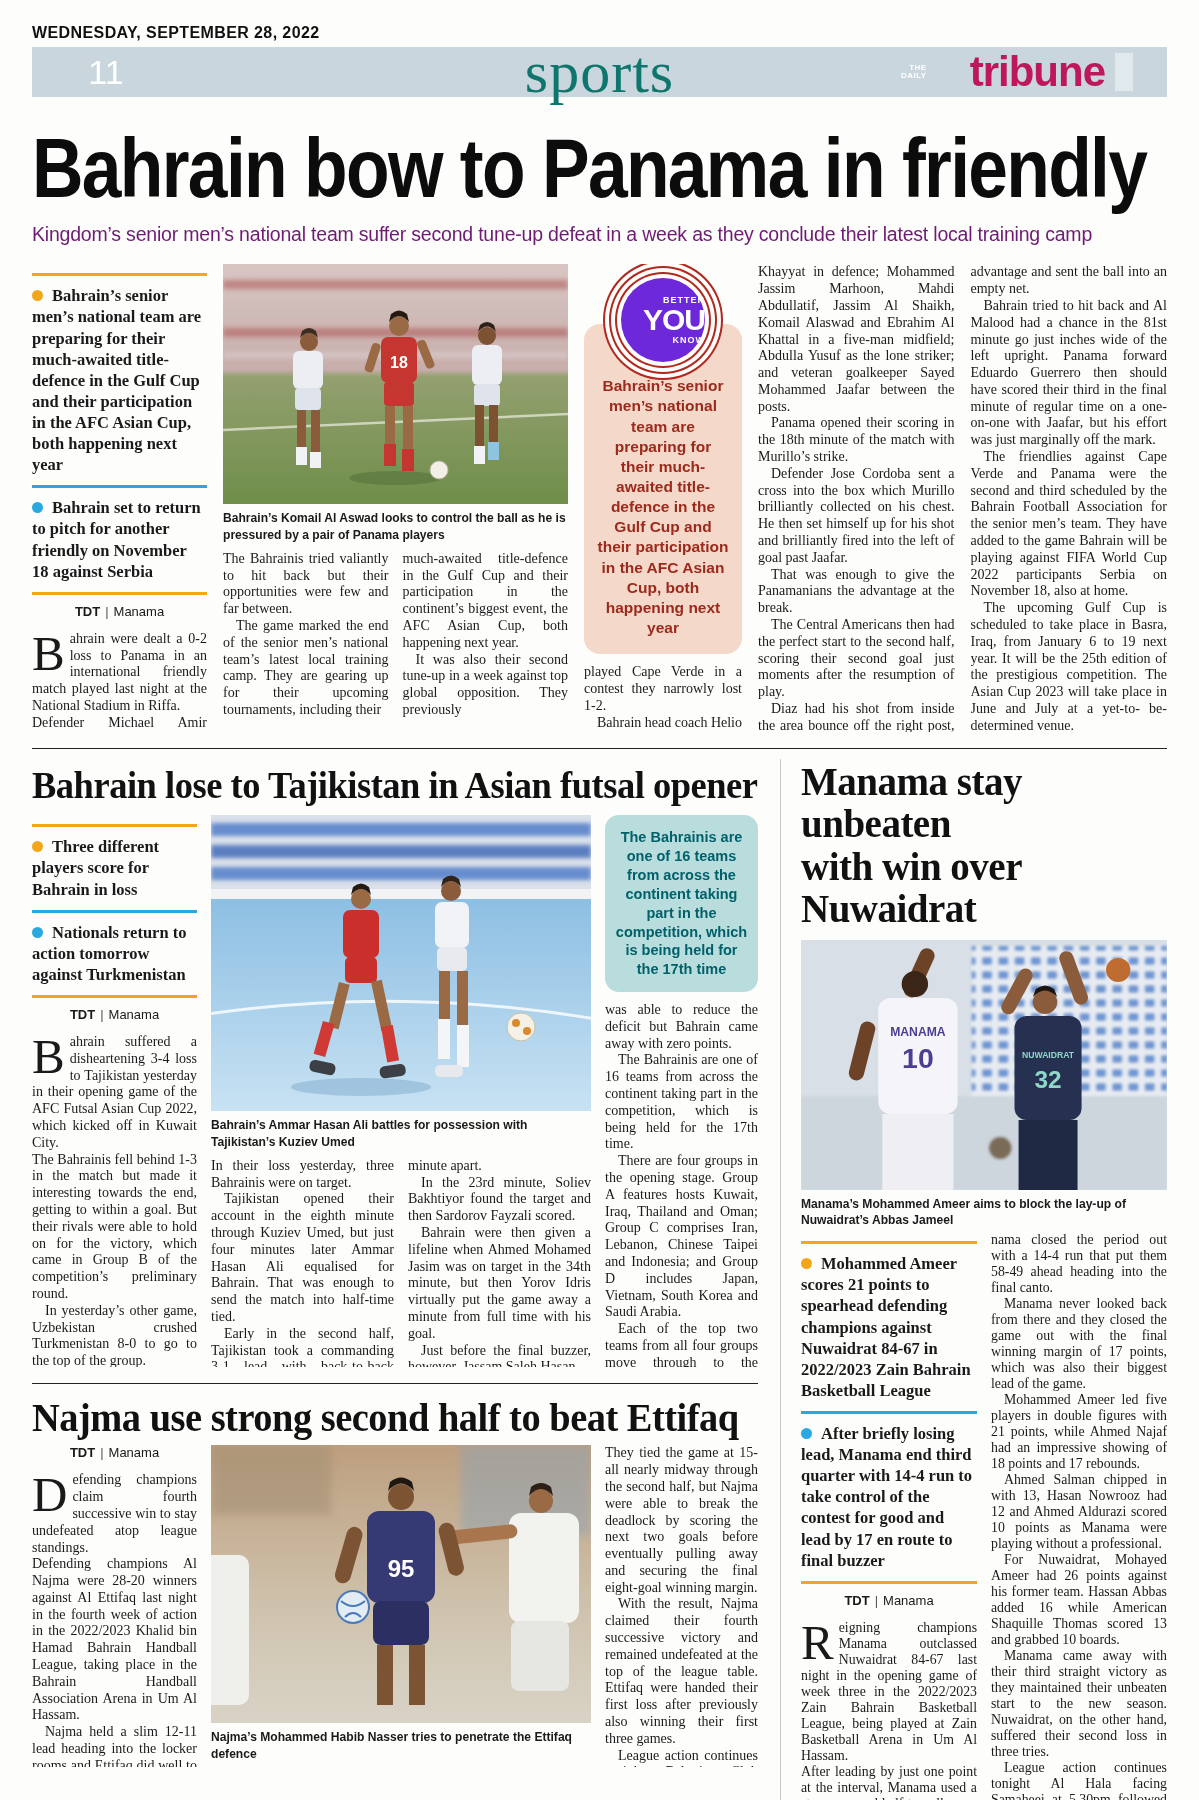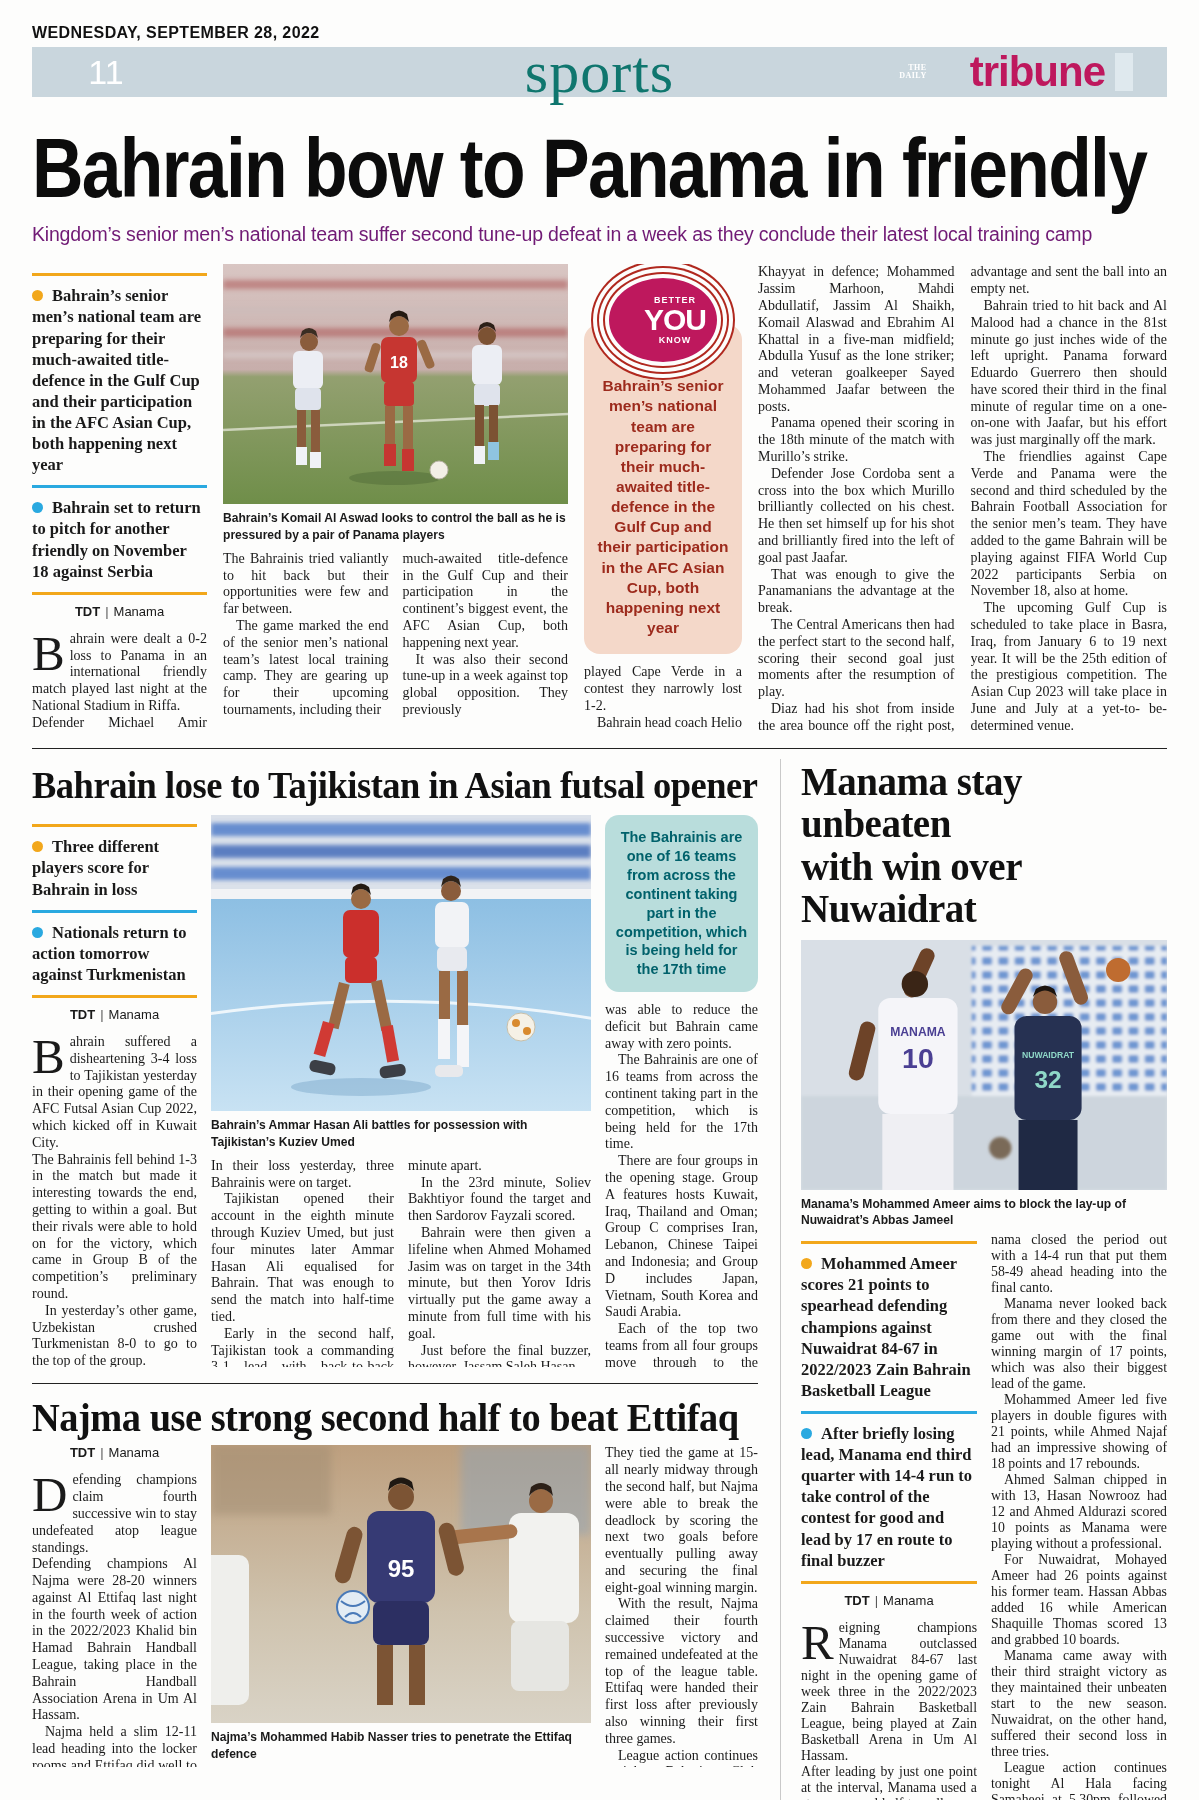--- a/index.html
+++ b/index.html
@@ -11,21 +11,21 @@
              letter-spacing:.4px;color:#111;}
   .band{margin-top:5px;height:50px;background:#c9d6dd;display:flex;align-items:center;
         position:relative;}
   .page-num{color:#fff;font-family:"Liberation Sans",sans-serif;font-weight:300;
             font-size:34px;margin-left:14px;width:120px;text-align:center;}
   .section-word{position:absolute;left:0;right:0;text-align:center;
                 font-family:"Liberation Serif",serif;font-size:60px;line-height:46px;
                 color:#0f766e;letter-spacing:1px;}
   .brand{margin-left:auto;display:flex;align-items:center;margin-right:34px;}
   .brand-stack{display:flex;flex-direction:column;color:#fff;
-               font-family:Liberation Serif, serif;font-weight:bold;font-size:8px;
+               font-family:Liberation Sans, sans-serif;font-weight:bold;font-size:8px;
                line-height:8px;text-align:right;margin-right:3px;letter-spacing:.5px;}
   .brand-name{color:#be185d;font-family:"Liberation Sans",sans-serif;font-weight:bold;
               font-size:42px;letter-spacing:-1px;margin-left:40px;}
   .brand-chip{width:18px;height:38px;background:#dfe9ee;margin-left:10px;}
   
   .lead-headline{margin:30px 0 2px;font-family:"Liberation Sans",sans-serif;font-weight:bold;
                  font-size:84px;line-height:.98;letter-spacing:-2px;color:#0c0c0c;
                  transform:scaleX(.85);transform-origin:0 50%;width:118%;white-space:nowrap;}
   .lead-sub{margin:14px 0 0;font-family:"Liberation Sans",sans-serif;font-size:19.5px;
             color:#701a75;letter-spacing:-.2px;}
@@ -47,25 +47,25 @@
   .photo{display:block;width:100%;}
   .section-rule{border:none;border-top:1.5px solid #222;margin:16px 0 10px;}
   .serif-headline{font-family:"Liberation Serif",serif;font-weight:bold;color:#111;
                   letter-spacing:-.5px;margin:0;}
   
   .lead-grid{margin-top:18px;display:grid;grid-template-columns:175px 345px 158px 1fr 1fr;
              gap:16px;height:468px;overflow:hidden;}
   .lead-grid .colblock{overflow:hidden;}
   .twocol{columns:2;column-gap:14px;margin-top:8px;}
   
-  .badge{width:84px;height:84px;border-radius:50%;background:#be185d;margin:14px auto -38px;
-         position:relative;z-index:2;display:flex;flex-direction:column;align-items:center;
+  .badge{width:84px;height:84px;border-radius:50%;background:#6d28d9;margin:14px auto -38px;
+         position:relative;z-index:2;display:flex;flex-direction:column;align-items:flex-end;
          justify-content:center;color:#fff;font-family:"Liberation Sans",sans-serif;
          box-shadow:0 0 0 4px #fdfdfc,0 0 0 6px #b0281e,0 0 0 10px #fdfdfc,
-                    0 0 0 12px #b0281e,0 0 0 16px #fdfdfc,0 0 0 18px #b0281e;padding-left:24px;}
+                    0 0 0 12px #b0281e,0 0 0 16px #fdfdfc,0 0 0 18px #b0281e;}
   .badge .t1,.badge .t3{font-size:9px;font-weight:bold;letter-spacing:1px;}
   .badge .t2{font-size:30px;font-weight:bold;line-height:30px;letter-spacing:-1px;}
   .factbox{background:#f4d8c9;border-radius:16px;padding:52px 12px 16px;margin-top:0;
            text-align:center;font-family:"Liberation Sans",sans-serif;font-weight:bold;
            font-size:15.5px;line-height:1.3;color:#9c2a1c;}
   
   .quotebox{background:#b9dddc;border-radius:14px;padding:13px 10px;text-align:center;
             font-family:"Liberation Sans",sans-serif;font-weight:bold;font-size:14.5px;
             line-height:1.3;color:#00616b;margin-bottom:10px;}
   

